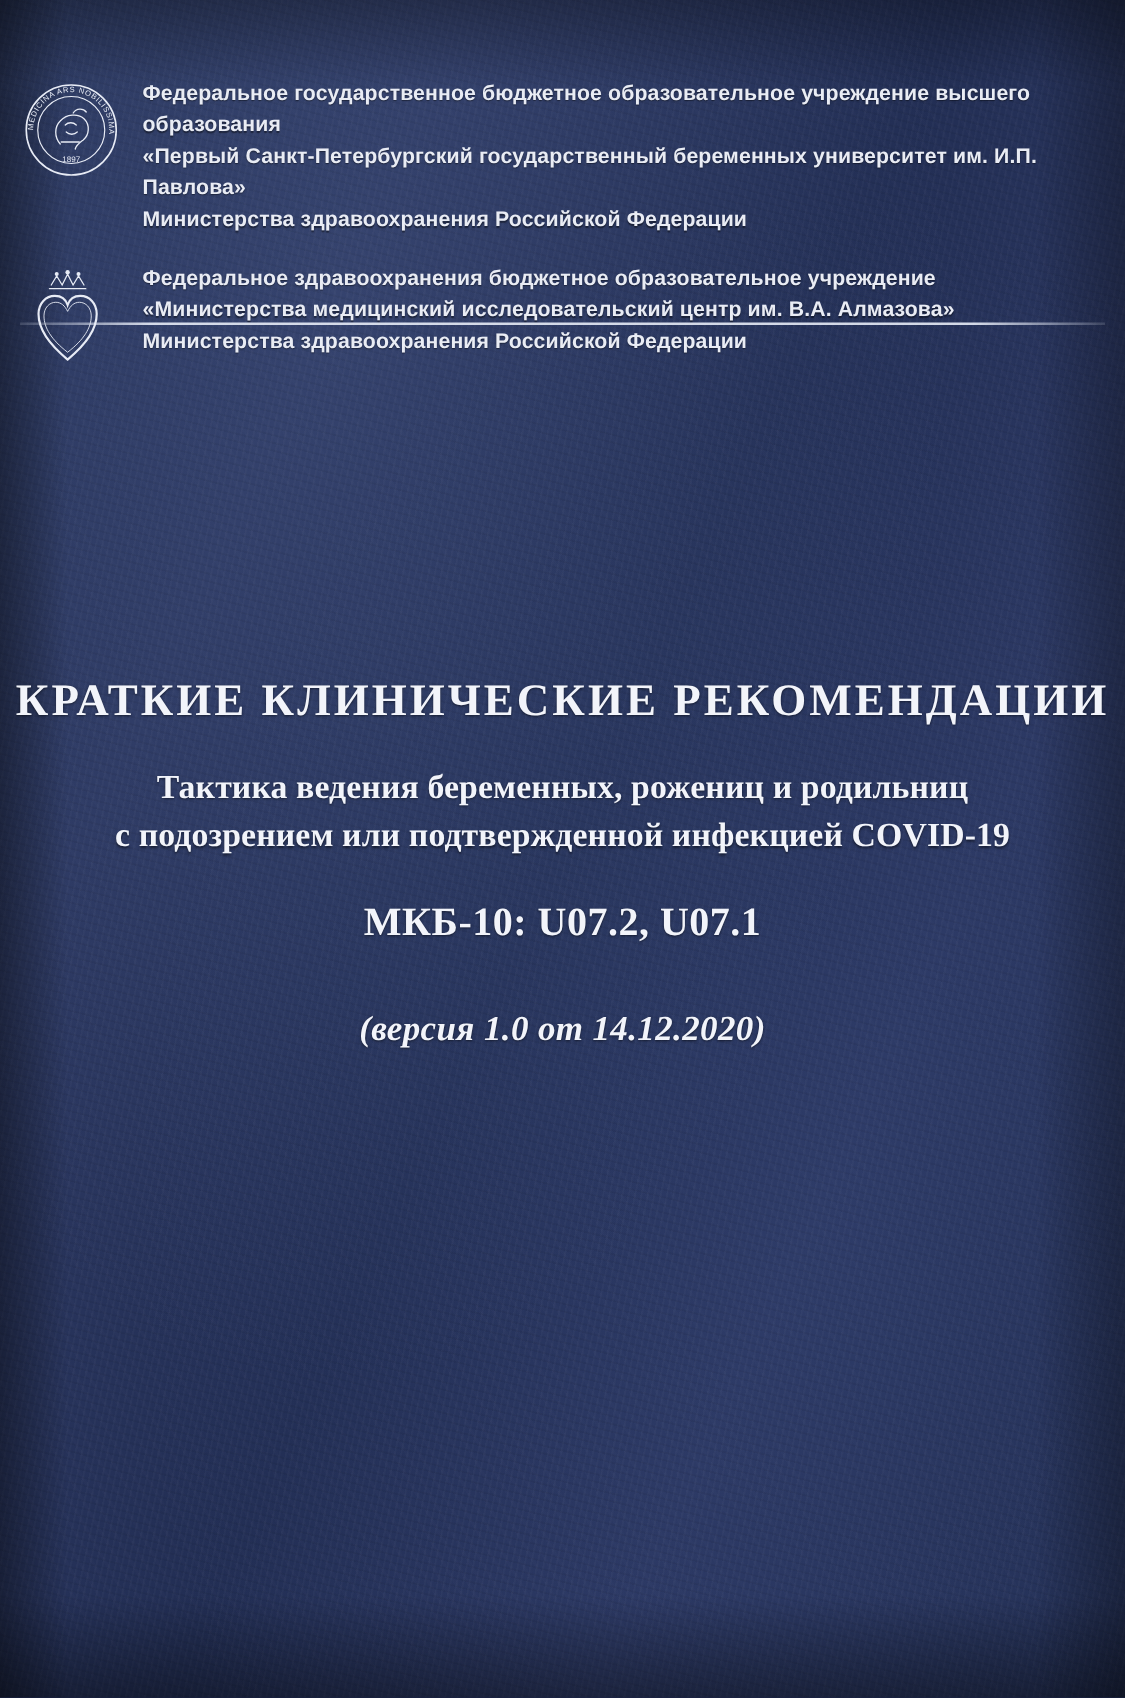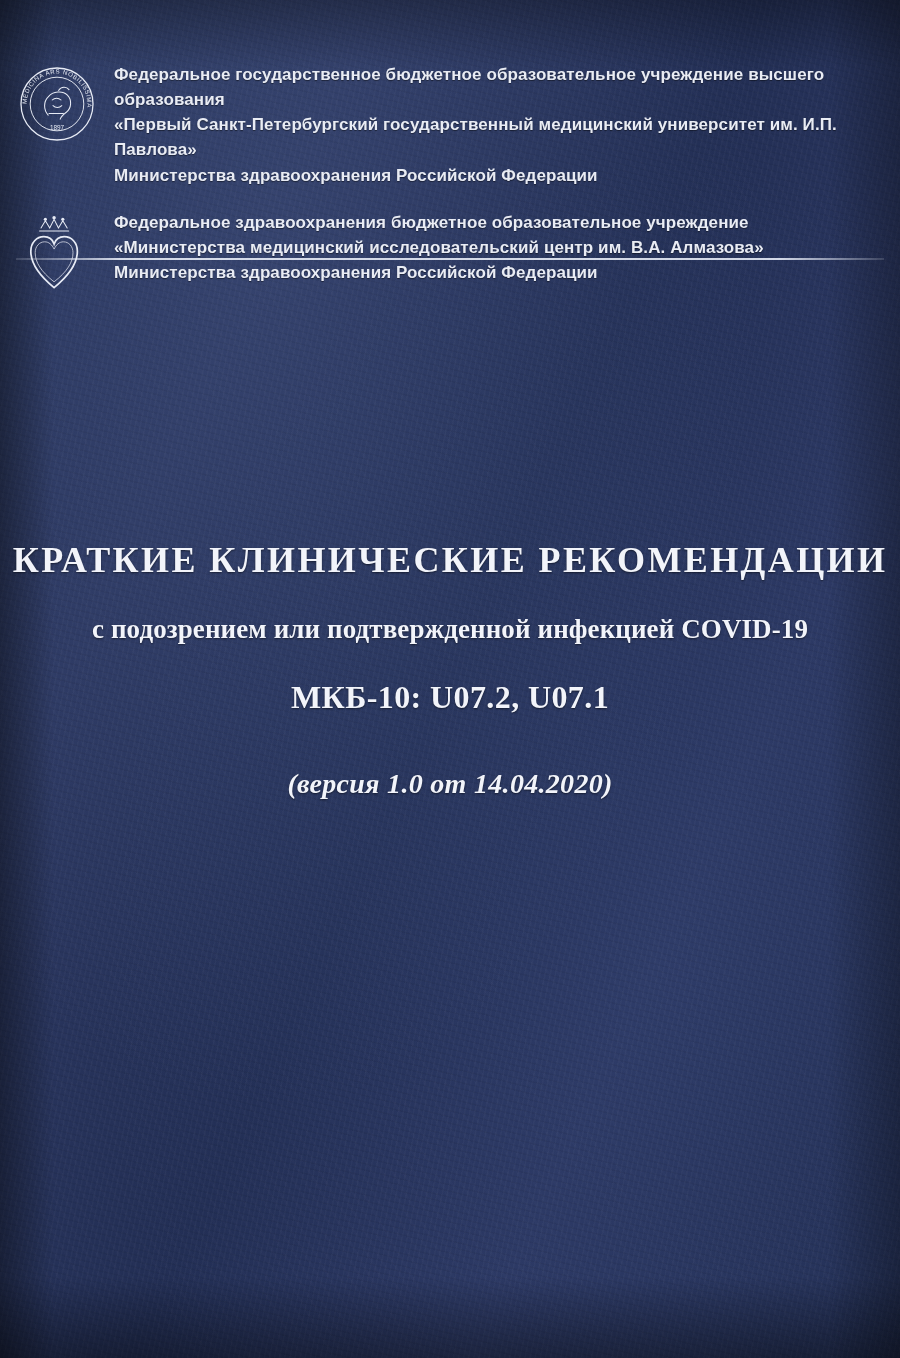--- a/index.html
+++ b/index.html
@@ -156,21 +156,21 @@
               <path d="M44 45 C47 42 52 42 55 45"></path>
               <path d="M45 52 C48 55 53 55 56 52"></path>
               <path d="M40 62 L58 62"></path>
               <path d="M52 33 C55 28 62 28 65 32"></path>
             </g>
             <text x="50" y="82" text-anchor="middle" font-family="Liberation Sans, sans-serif" font-size="8" fill="#e7ebf5">1897</text>
           </svg>
         </div>
         <div class="org-lines">
           <div>Федеральное государственное бюджетное образовательное учреждение высшего образования</div>
-          <div>«Первый Санкт-Петербургский государственный медицинский университет им. И.П. Павлова»</div>
+          <div>«Первый Санкт-Петербургский государственный беременных университет им. И.П. Павлова»</div>
           <div>Министерства здравоохранения Российской Федерации</div>
         </div>
       </div>
 
       <div class="org-row">
         <div class="logo-slot">
           <svg width="74" height="80" viewBox="0 0 100 110" aria-hidden="true">
 
             <g stroke="#e7ebf5" stroke-width="1.4" fill="none" stroke-linecap="round">
               <path d="M28 22 L34 12 L40 22 L46 10 L52 22 L58 12 L64 22"></path>
@@ -191,20 +191,21 @@
         </div>
       </div>
 
     </div>
 
     <div class="rule"></div>
 
     <div class="title-block">
       <div class="main-title">КРАТКИЕ КЛИНИЧЕСКИЕ РЕКОМЕНДАЦИИ</div>
       <div class="subtitle">
+        <span class="l1">Тактика ведения беременных, рожениц и родильниц</span>
         <span class="l2">с подозрением или подтвержденной инфекцией COVID-19</span>
       </div>
       <div class="icd">МКБ-10: U07.2, U07.1</div>
-      <div class="version">(версия 1.0 от 14.04.2020)</div>
+      <div class="version">(версия 1.0 от 14.12.2020)</div>
     </div>
 
   </div>
 </div>
 
 </body></html>

